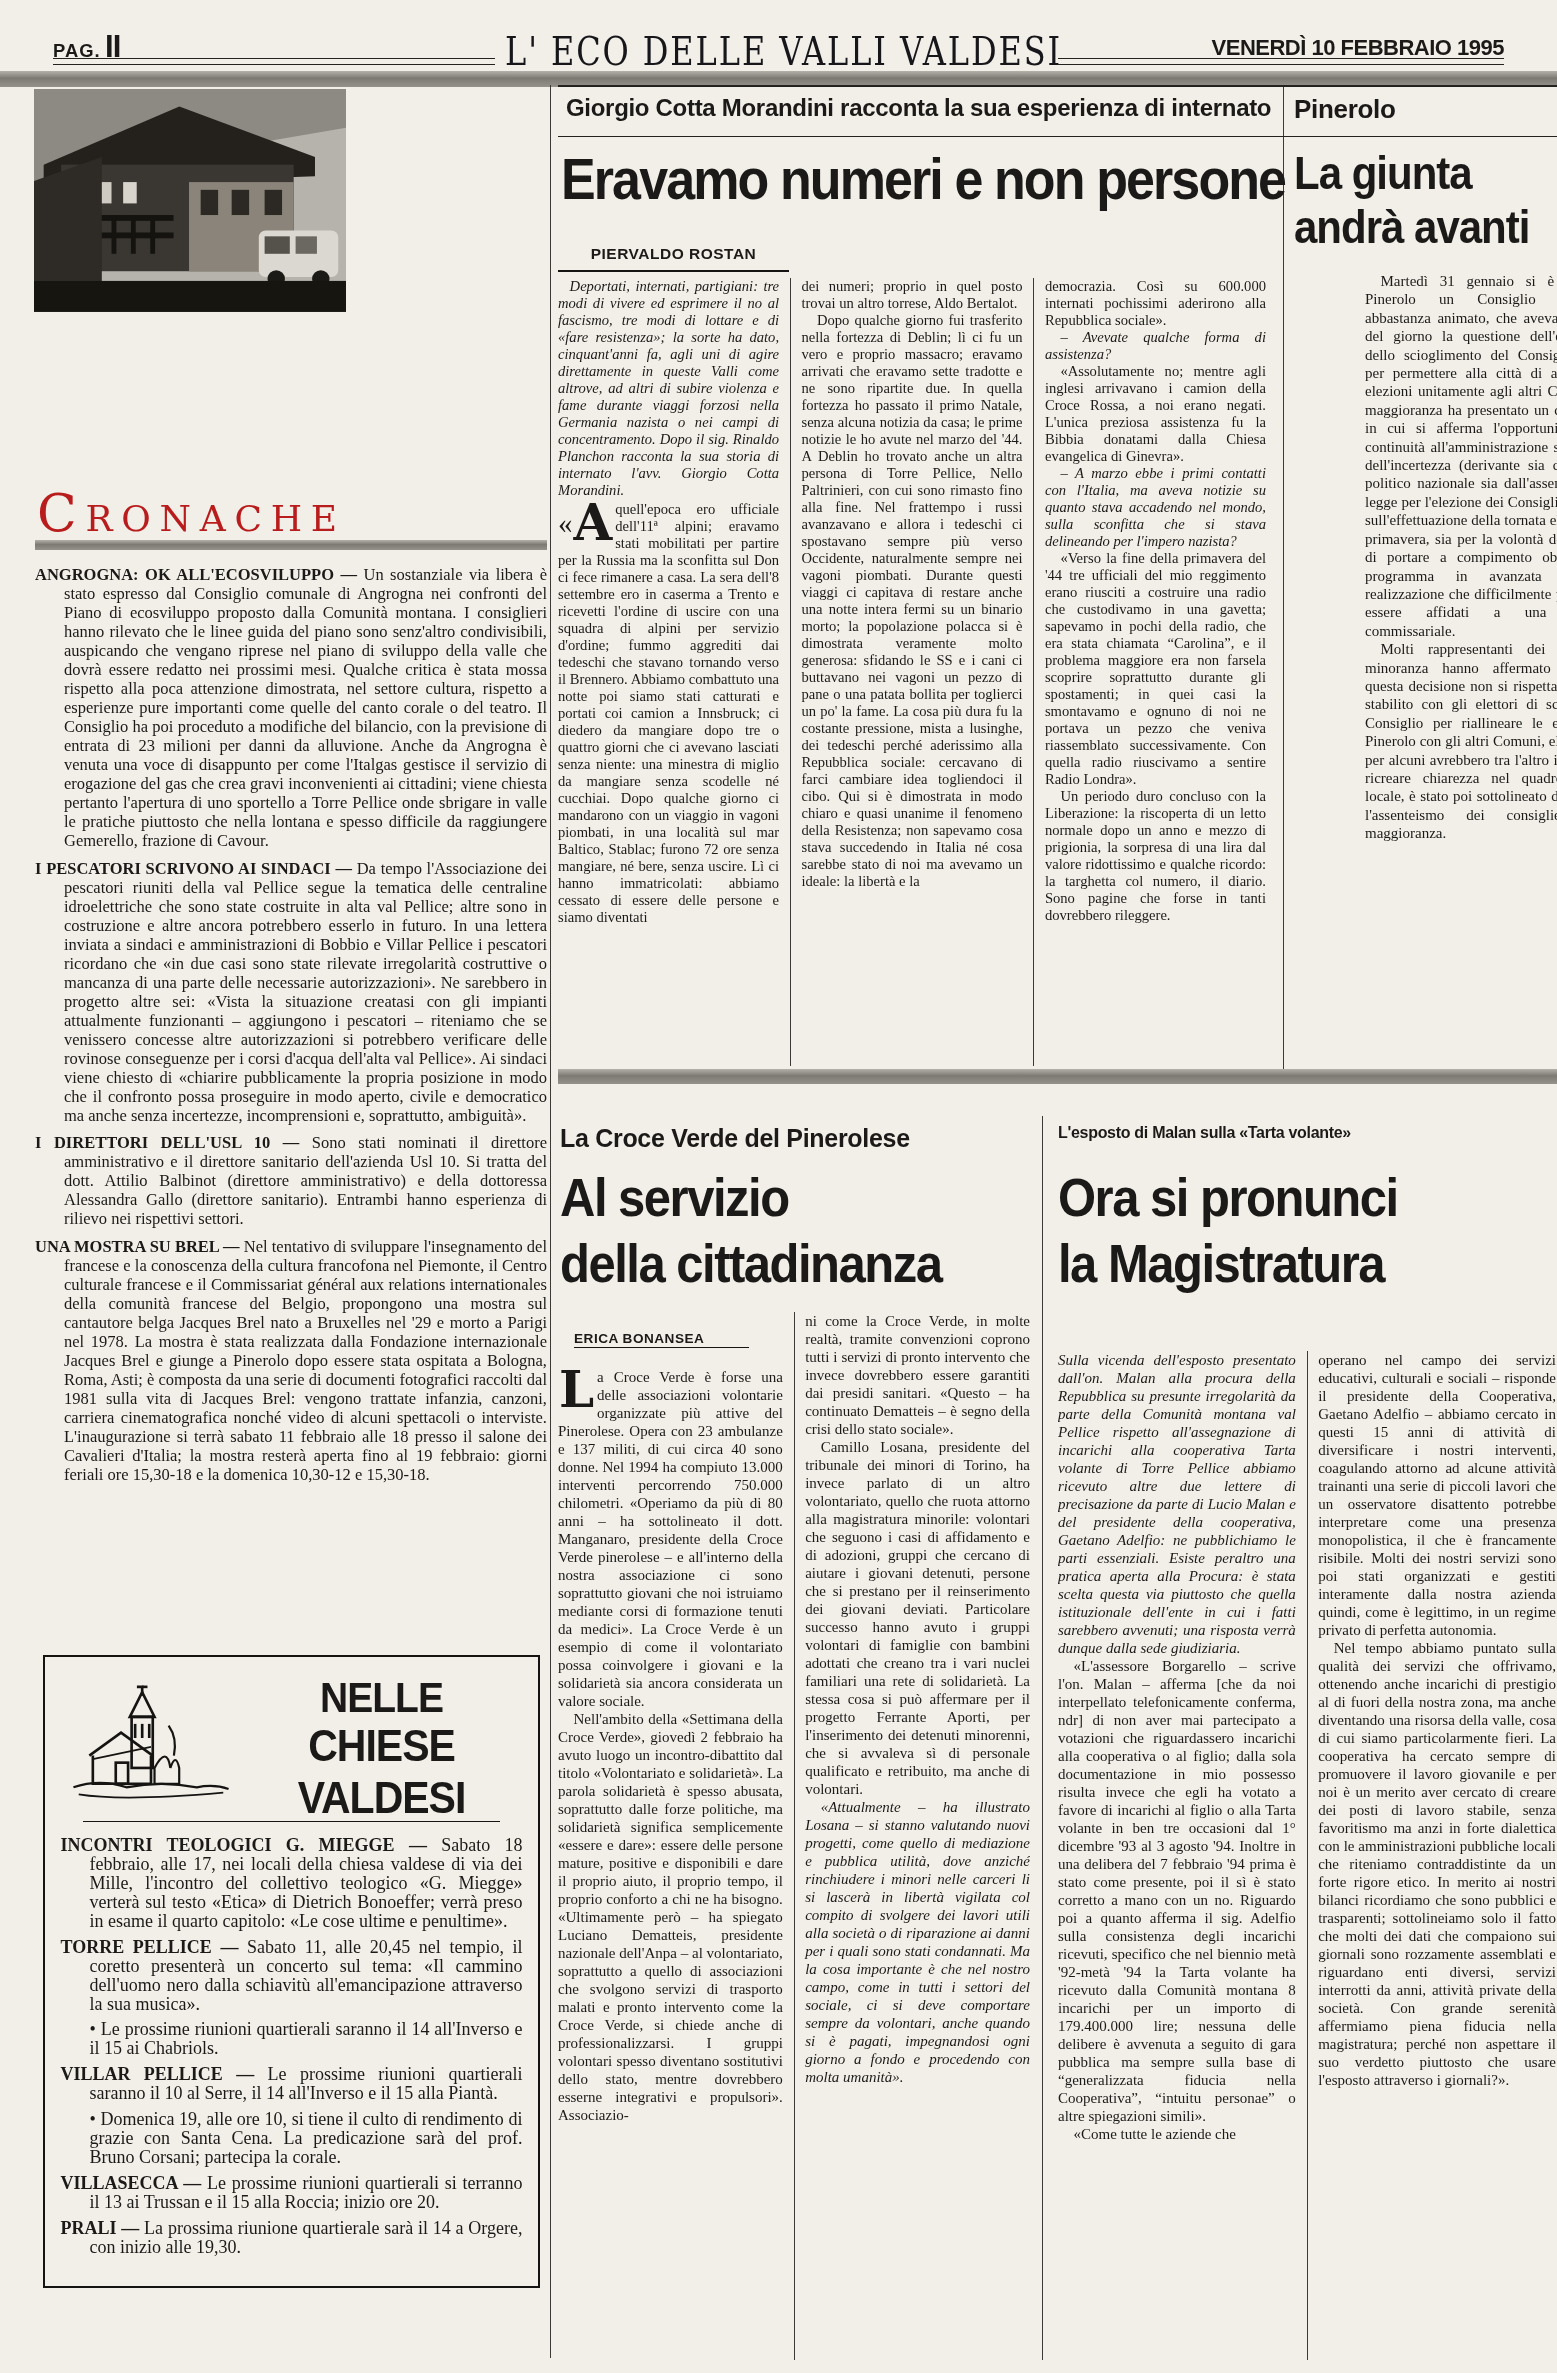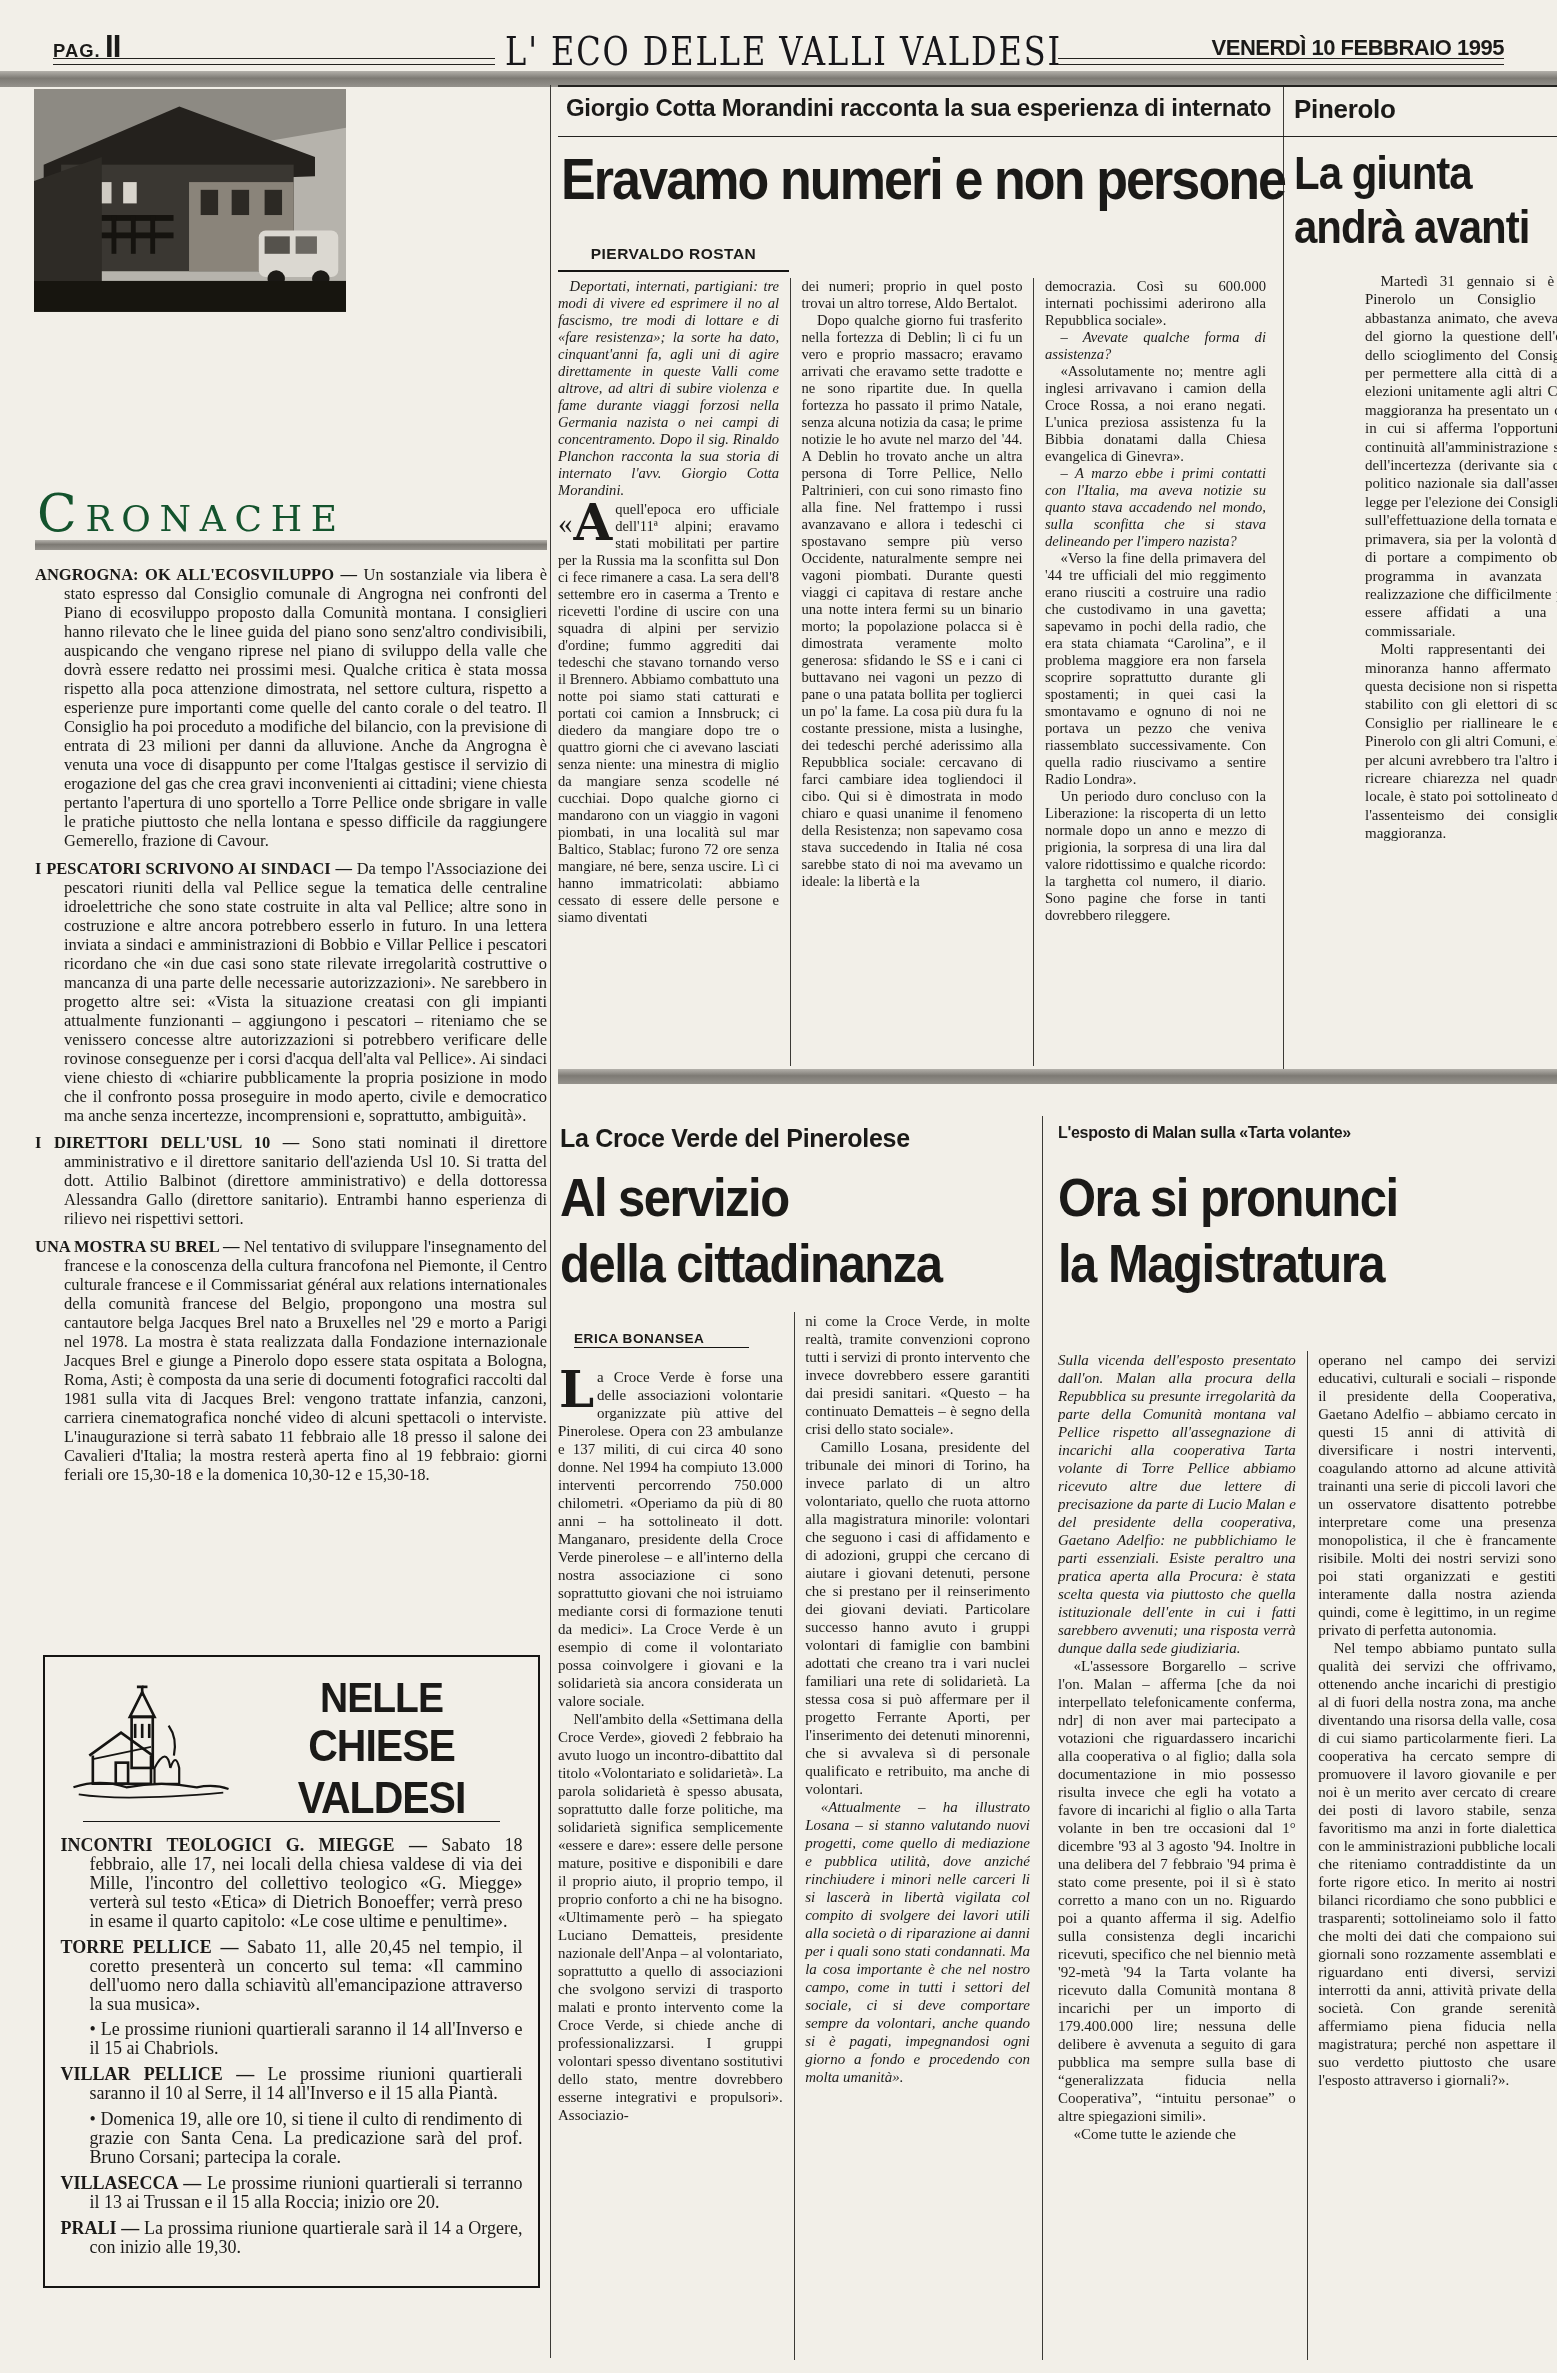--- a/index.html
+++ b/index.html
@@ -37,21 +37,21 @@
   .kicker{font-family:"Liberation Sans",sans-serif;font-weight:bold;letter-spacing:-0.3px;white-space:nowrap;}
   .headline{font-family:"Liberation Sans",sans-serif;font-weight:bold;transform:scaleY(1.1);transform-origin:left top;}
   .byline{font-family:"Liberation Sans",sans-serif;font-weight:bold;letter-spacing:0.5px;}
   .jtext{text-align:justify;}
   .italic{font-style:italic;}
   .indent{text-indent:15.5px;}
   p{margin:0;}
   
   .cron-title{
     position:absolute;left:37px;top:483px;font-family:"DejaVu Serif",serif;
-    font-size:36px;letter-spacing:8.7px;color:#14532d;
+    font-size:36px;letter-spacing:8.7px;color:#b91c1c;
   }
   .cron-title::first-letter{font-size:52px;}
   .cron-items{position:absolute;left:35px;top:565px;width:512px;height:1085px;overflow:hidden;
     font-size:16.5px;line-height:19px;}
   .hang{padding-left:29px;text-indent:-29px;margin-bottom:8.7px;}
   .it-title{font-weight:bold;}
   
   .main-kicker{position:absolute;left:566px;top:94px;font-size:24px;}
   .main-headline{position:absolute;left:561px;top:146px;font-size:52px;letter-spacing:-1.9px;white-space:nowrap;}
   .byline-rostan{position:absolute;left:558px;top:245px;width:231px;text-align:center;

